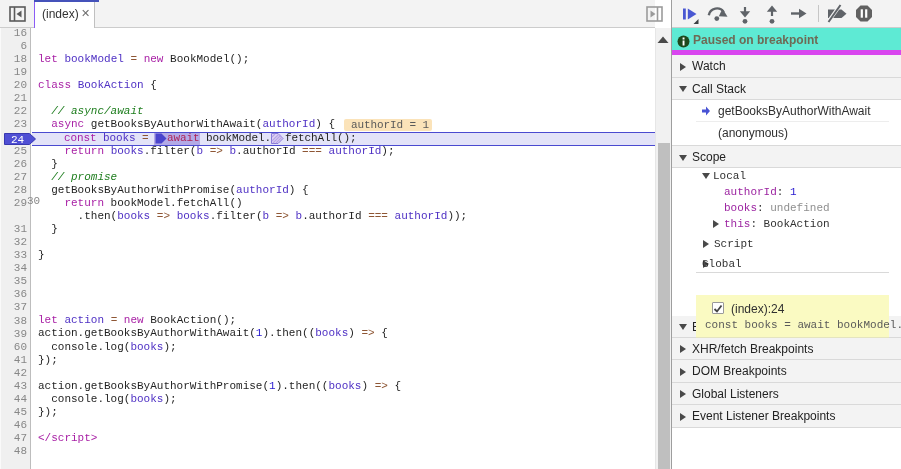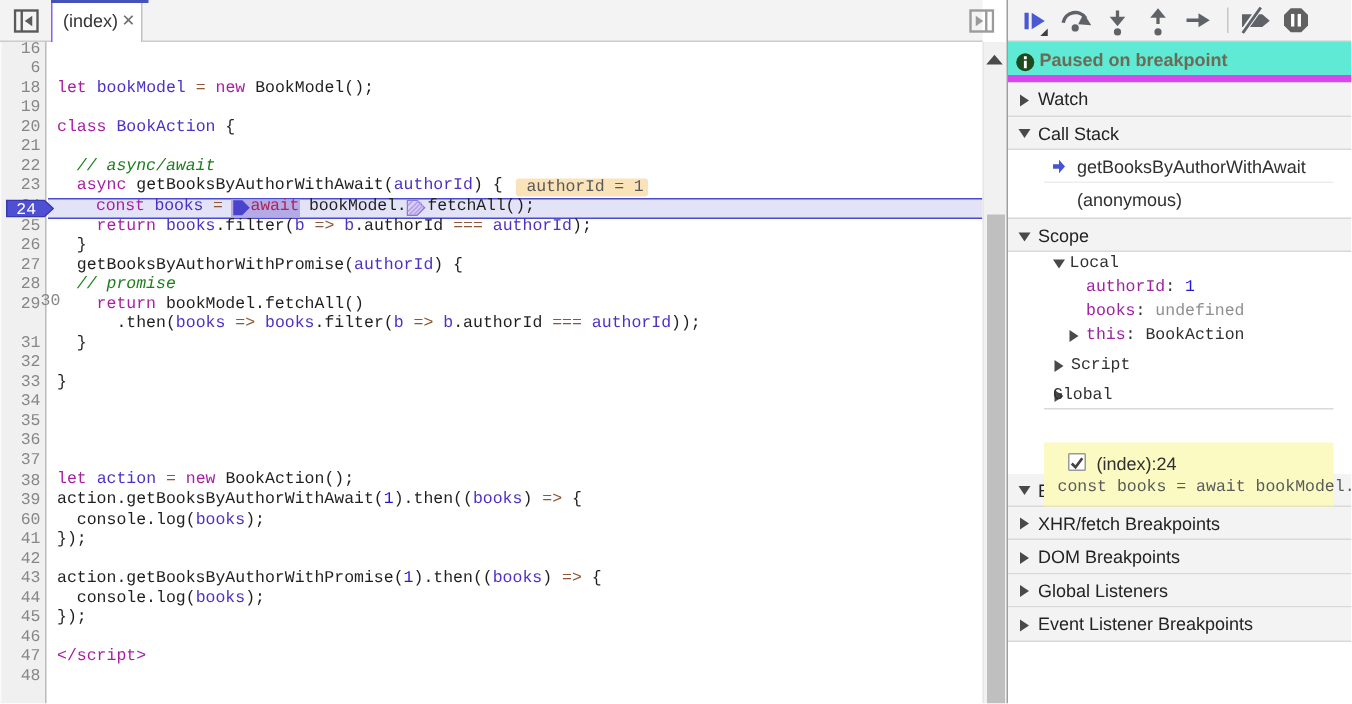--- a/index.html
+++ b/index.html
@@ -129,22 +129,22 @@
       <div class="cl"></div>
       <div class="cl"><span class="k">let</span> <span class="d">bookModel</span> <span class="o">=</span> <span class="k">new</span> BookModel();</div>
       <div class="cl"></div>
       <div class="cl"><span class="k">class</span> <span class="d">BookAction</span> {</div>
       <div class="cl"></div>
       <div class="cl">  <span class="c">// async/await</span></div>
       <div class="cl">  <span class="k">async</span> getBooksByAuthorWithAwait(<span class="d">authorId</span>) {</div>
       <div class="cl" style="letter-spacing: -0.1px; position: relative;"><span class="k" style="position:absolute;left:26px;">const</span><span class="d" style="position:absolute;left:65px;">books</span><span class="o" style="position:absolute;left:104px;">=</span><span style="position:absolute;left:129px;color:#ae2358;">await</span><span style="position:absolute;left:168px;">bookModel.</span><span style="position:absolute;left:247px;">fetchAll();</span></div>
       <div class="cl">    <span class="k">return</span> <span class="d">books</span>.filter(<span class="d">b</span> <span class="o">=&gt;</span> <span class="d">b</span>.authorId <span class="o">===</span> <span class="d">authorId</span>);</div>
       <div class="cl">  }</div>
+      <div class="cl">  <span class="c">// promise</span></div>
       <div class="cl">  getBooksByAuthorWithPromise(<span class="d">authorId</span>) {</div>
-      <div class="cl">  <span class="c">// promise</span></div>
       <div class="cl">    <span class="k">return</span> bookModel.fetchAll()</div>
       <div class="cl">      .then(<span class="d">books</span> <span class="o">=&gt;</span> <span class="d">books</span>.filter(<span class="d">b</span> <span class="o">=&gt;</span> <span class="d">b</span>.authorId <span class="o">===</span> <span class="d">authorId</span>));</div>
       <div class="cl">  }</div>
       <div class="cl"></div>
       <div class="cl">}</div>
       <div class="cl"></div>
       <div class="cl"></div>
       <div class="cl"></div>
       <div class="cl"></div>
       <div class="cl"><span class="k">let</span> <span class="d">action</span> <span class="o">=</span> <span class="k">new</span> BookAction();</div>

